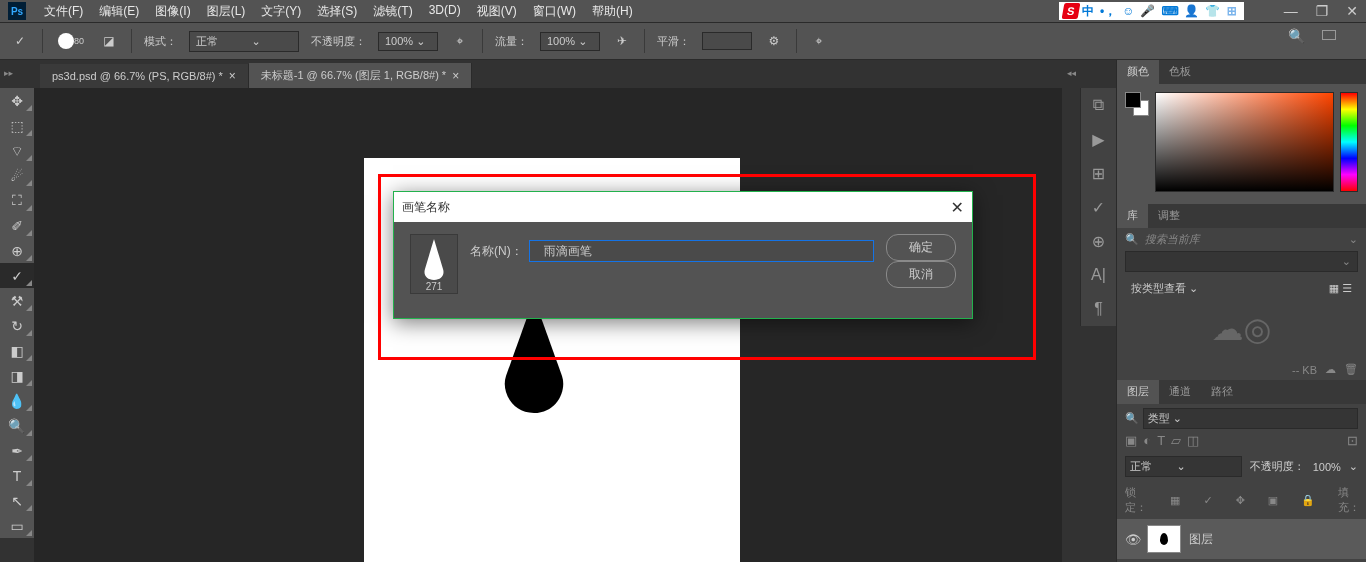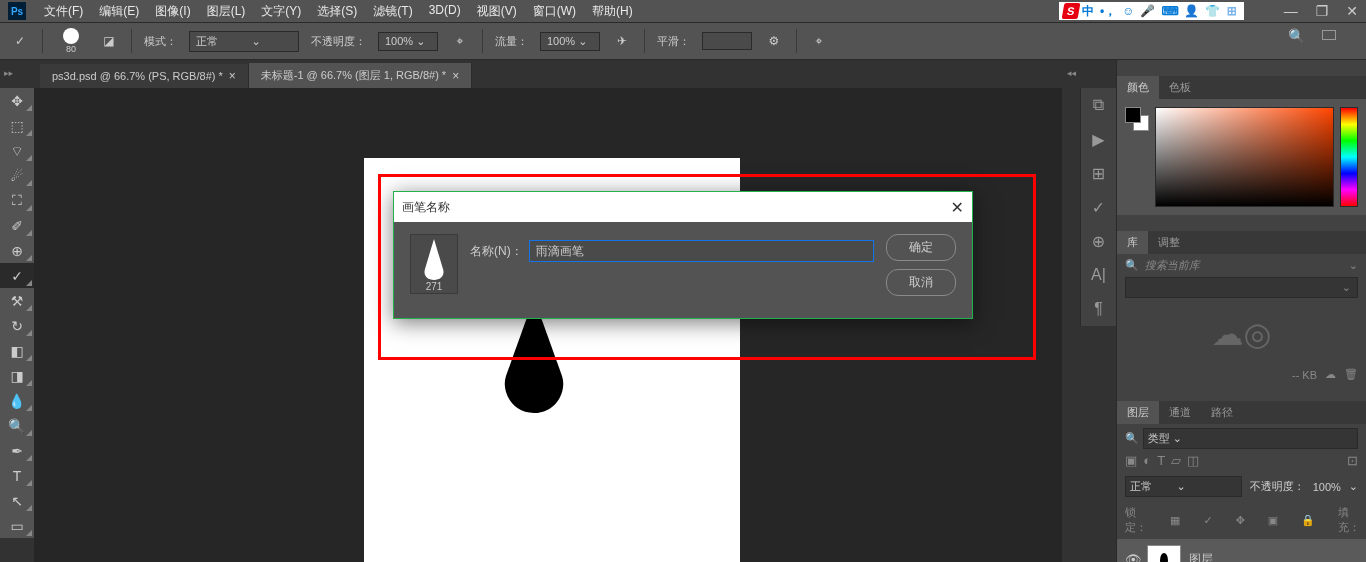--- a/index.html
+++ b/index.html
@@ -9,21 +9,21 @@
 .menu-item { color: #e8e8e8; padding: 0 8px; font-size: 12px; cursor: pointer; }
 .winctrl { margin-left: auto; display: flex; gap: 18px; color: #ccc; }
 .winctrl span { cursor: pointer; font-size: 14px; }
 .ime-bar { display: flex; align-items: center; background: #fff; height: 18px; margin-right: 40px; padding: 0 4px; }
 .ime-bar .s-logo { width: 16px; height: 16px; background: #e60012; color: #fff; font-weight: bold; font-size: 11px; display: flex; align-items: center; justify-content: center; border-radius: 2px; transform: skewX(-10deg); }
 .ime-bar span { color: #0078d7; font-size: 12px; padding: 0 3px; font-weight: bold; }
 .optbar { height: 38px; background: #535353; border-top: 1px solid #2a2a2a; border-bottom: 1px solid #2a2a2a; display: flex; align-items: center; padding: 0 10px; gap: 12px; }
 .optbar .sep { width: 1px; height: 24px; background: #3a3a3a; }
 .optbar .label { color: #ccc; font-size: 11px; }
 .optbar select, .optbar .dropdown { background: #4a4a4a; border: 1px solid #2a2a2a; color: #ccc; font-size: 11px; padding: 2px 6px; min-width: 60px; }
-.optbar .brush-preview { width: 32px; height: 32px; display: flex; flex-direction: column; align-items: center; justify-content: center; }
+.optbar .brush-preview { width: 32px; height: 32px; display: flex; flex-direction: row; align-items: center; justify-content: center; }
 .brush-dot { width: 16px; height: 16px; background: #fff; border-radius: 50%; }
 .brush-size { font-size: 9px; color: #ccc; }
 .opt-icon { width: 20px; height: 20px; display: flex; align-items: center; justify-content: center; color: #ccc; cursor: pointer; }
 .tabs { height: 28px; background: #323232; display: flex; align-items: flex-end; padding-left: 40px; }
 .tab { padding: 5px 12px; font-size: 11px; color: #ccc; background: #535353; border-right: 1px solid #2a2a2a; cursor: pointer; display: flex; align-items: center; gap: 6px; }
 .tab.inactive { background: #3a3a3a; }
 .tab .close { font-size: 12px; }
 .tool-strip { position: absolute; left: 0; top: 88px; width: 34px; background: #535353; display: flex; flex-direction: column; }
 .tool { width: 34px; height: 25px; display: flex; align-items: center; justify-content: center; color: #ccc; cursor: pointer; font-size: 14px; }
 .tool.active { background: #2a2a2a; }
@@ -34,27 +34,27 @@
 .raindrop { position: absolute; left: 132px; top: 140px; width: 76px; height: 115px; }
 .red-box { position: absolute; left: 378px; top: 174px; width: 658px; height: 186px; border: 3px solid #ff0000; pointer-events: none; z-index: 20; }
 .dialog { position: absolute; left: 393px; top: 191px; width: 580px; height: 128px; border: 1px solid #22b14c; background: #535353; z-index: 15; box-shadow: 0 4px 20px rgba(0,0,0,0.5); }
 .dialog-title { height: 30px; background: #fff; display: flex; align-items: center; padding: 0 8px; color: #333; font-size: 12px; }
 .dialog-close { margin-left: auto; font-size: 16px; cursor: pointer; color: #333; }
 .dialog-body { padding: 12px 16px; display: flex; gap: 12px; align-items: flex-start; }
 .brush-thumb { width: 48px; height: 60px; border: 1px solid #3a3a3a; background: #4a4a4a; display: flex; flex-direction: column; align-items: center; justify-content: center; }
 .brush-thumb svg { width: 30px; height: 44px; }
 .brush-thumb .num { font-size: 10px; color: #ccc; }
 .input-block { display: flex; align-items: center; gap: 6px; flex: 1; margin-top: 6px; }
-.input-block input { flex: 1; background: #4a4a4a; border: 1px solid #1473e6; color: #ccc; padding: 3px 6px; font-size: 12px; outline: none; }
-.dialog-btns { display: flex; flex-direction: column; gap: 8px; }
+.input-block input { flex: 1; background: #4a4a4a; border: 1px solid #1473e6; color: #ccc; padding: 3px 14px; font-size: 12px; outline: none; }
+.dialog-btns { display: flex; flex-direction: column; }
 .dialog-btn { padding: 4px 22px; border: 1px solid #8a8a8a; background: transparent; color: #ccc; border-radius: 12px; font-size: 12px; cursor: pointer; }
 .right-dock { position: absolute; right: 250px; top: 88px; width: 36px; background: #424242; display: flex; flex-direction: column; border-left: 1px solid #2a2a2a; }
 .right-dock .dock-item { height: 34px; display: flex; align-items: center; justify-content: center; color: #999; cursor: pointer; font-size: 16px; }
 .right-panels { position: absolute; right: 0; top: 60px; width: 250px; bottom: 0; background: #424242; border-left: 1px solid #2a2a2a; display: flex; flex-direction: column; }
-.panel-tabs { display: flex; background: #383838; height: 24px; margin-top: 16px; }
+.panel-tabs { display: flex; background: #383838; height: 24px; }
 .panel-tab { padding: 4px 10px; font-size: 11px; color: #999; cursor: pointer; }
 .panel-tab.active { background: #535353; color: #ccc; }
 .color-panel { height: 120px; background: #535353; position: relative; padding: 8px; display: flex; gap: 6px; }
 .fgbg { width: 24px; height: 24px; position: relative; }
 .fgbg .fg { position: absolute; width: 16px; height: 16px; background: #000; border: 1px solid #888; }
 .fgbg .bg { position: absolute; right: 0; bottom: 0; width: 16px; height: 16px; background: #fff; border: 1px solid #888; }
 .color-field { flex: 1; height: 100px; background: linear-gradient(to bottom, transparent, #000), linear-gradient(to right, #fff, #ff4500); border: 1px solid #2a2a2a; }
 .hue-strip { width: 18px; height: 100px; background: linear-gradient(to bottom, #f00, #ff0, #0f0, #0ff, #00f, #f0f, #f00); border: 1px solid #2a2a2a; }
 .lib-panel, .layer-panel { background: #424242; }
 .lib-search { display: flex; align-items: center; padding: 4px 8px; color: #888; font-size: 11px; }
@@ -238,20 +238,24 @@
   <div class="panel-tabs">
     <div class="panel-tab active">库</div>
     <div class="panel-tab">调整</div>
   </div>
   <div class="lib-panel">
     <div class="lib-search">🔍 <span style="margin-left:6px;font-style:italic;">搜索当前库</span><span style="margin-left:auto;">⌄</span></div>
     <div class="lib-select">
         <span>&nbsp;</span>
         <span style="margin-left:auto;">⌄</span>
       </div>
+    <div class="lib-view">
+      <span><span>按类型查看</span> ⌄</span>
+      <span><span>▦</span> <span>☰</span></span>
+    </div>
     <div class="lib-cloud">☁◎</div>
     <div class="lib-info">
       <span>-- KB</span>
       <span>☁</span>
       <span>🗑</span>
     </div>
   </div>
 
   <div class="panel-tabs">
     <div class="panel-tab active">图层</div>

